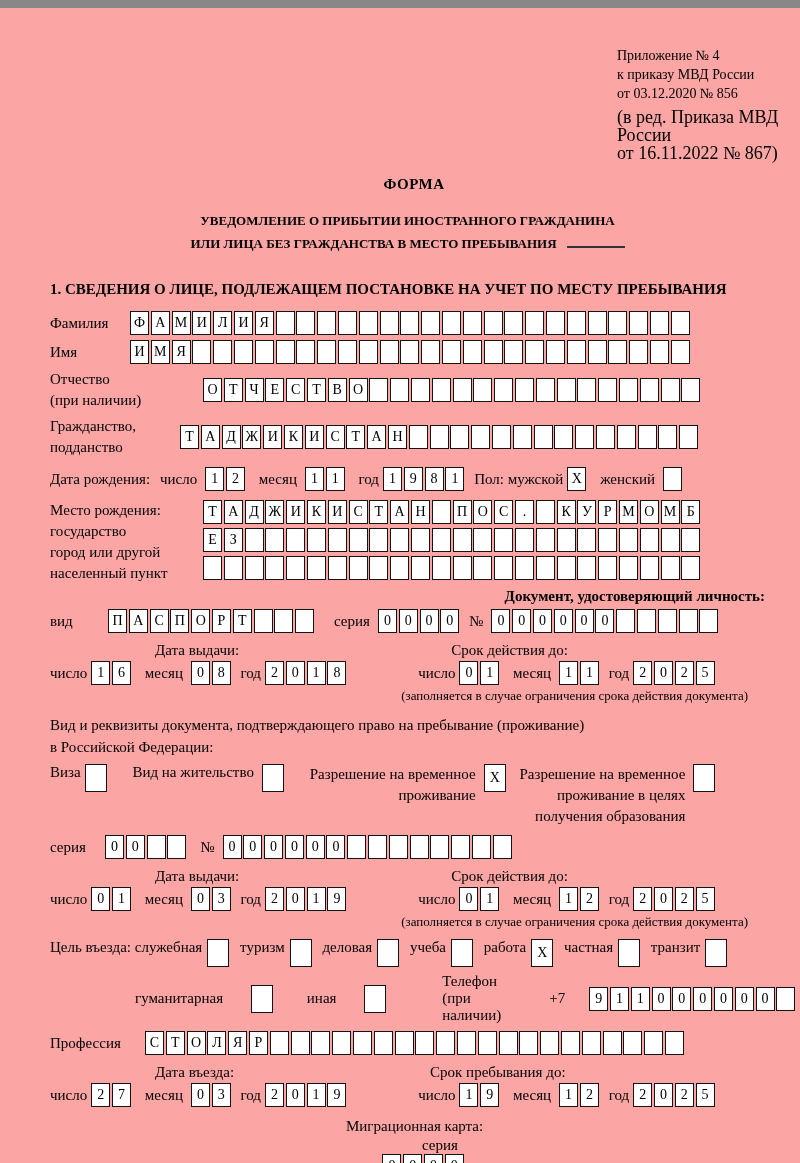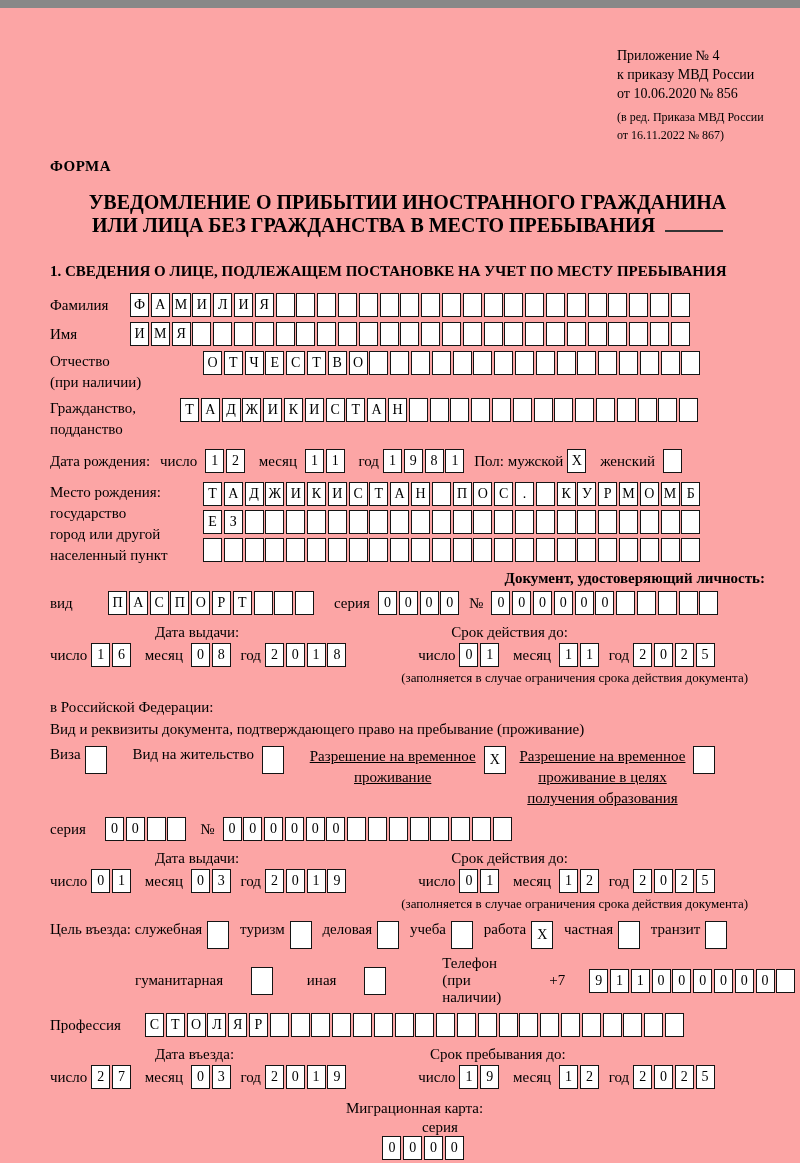--- a/index.html
+++ b/index.html
@@ -3,63 +3,63 @@
 <meta charset="utf-8">
 <style>
   html,body{margin:0;padding:0;background:#888;}
   .page{
     width:800px;height:1163px;background:#fca5a5;color:#000;
     font-family:"Liberation Serif","DejaVu Serif",serif;font-size:15px;
     box-sizing:border-box;padding:38px 10px 0 50px;margin:8px auto;
     overflow:hidden;position:relative;
   }
   .hdr-block{margin-left:567px;line-height:19px;font-size:14px;}
-  .hdr-edition{margin-left:567px;margin-top:5px;line-height:18px;font-size:12px;}
-  .form-label{text-align:left;padding-right:12px;margin-top:14px;font-weight:bold;font-size:15px;letter-spacing:.5px;}
-  .title{ text-align:center;font-weight:bold;font-size:20px;line-height:23px;margin-top:16px;margin-right:25px;}
+  .hdr-edition{margin-left:567px;margin-top:5px;line-height:18px;font-size:18px;}
+  .form-label{text-align:center;padding-right:12px;margin-top:14px;font-weight:bold;font-size:15px;letter-spacing:.5px;}
+  .title{ text-align:center;font-weight:bold;font-size:13px;line-height:23px;margin-top:16px;margin-right:25px;}
   .title .uline{display:inline-block;width:58px;border-bottom:2px solid #333;height:14px;margin-left:10px;}
   .sect{font-weight:bold;font-size:15px;margin-top:26px;}
 
   .frow{display:flex;align-items:center;margin-top:5px;}
-  .band{display:flex;align-items:flex-start;margin-top:5px;}
+  .band{display:flex;align-items:center;margin-top:5px;}
   .flabel{flex:none;line-height:21px;}
   .w80{width:80px;} .w130{width:130px;} .w153{width:153px;} .w58{width:58px;} .w95{width:95px;}
   .cells{display:flex;flex:none;}
   .cell{
     width:19px;height:24px;border:1.6px solid #141414;margin-right:1.8px;
     display:flex;align-items:center;justify-content:center;
     font-size:14px;flex:none;background:#fff;box-sizing:border-box;
   }
   .cb .cell{width:22px;height:28px;}
   .cellcol .cells{margin-bottom:4px;}
   .dlabel{flex:none;}
   .ml4{margin-left:4px;} .ml8{margin-left:8px;} .ml12{margin-left:12px;} .ml24{margin-left:24px;} .ml40{margin-left:40px;}
   .dualhead{display:flex;margin-top:9px;}
   .dualhead .h1{margin-left:105px;text-align:right;}
   .dualhead .h2{margin-left:212px;}
   .gap70{width:70px;flex:none;}
   .note-right{font-size:13px;text-align:right;padding-right:42px;margin-top:3px;}
   .para{margin-top:10px;line-height:22px;}
   .checkrow{display:flex;align-items:flex-start;margin-top:6px;}
-  .ctr{text-align:center;line-height:21px;text-decoration:underline;}
+  .ctr{text-align:right;line-height:21px;}
   .checkrow .cells{margin-left:8px;margin-top:0;}
   .purpose-row{display:flex;align-items:flex-start;margin-top:9px;}
   .purpose-row > span{margin-right:5px;}
   .purpose-row .cells{margin-right:9px;}
   .hum-row{display:flex;align-items:center;margin-top:6px;margin-left:85px;gap:20px;}
 </style>
 </head>
 <body>
 
 <div class="page">
 
   <div class="hdr-block">
     <div>Приложение № 4</div>
     <div>к приказу МВД России</div>
-    <div>от 10.06.2020 № 856</div>
+    <div>от 03.12.2020 № 856</div>
   </div>
   <div class="hdr-edition">
     <div>(в ред. Приказа МВД России</div>
     <div>от 16.11.2022 № 867)</div>
   </div>
   <div class="form-label">ФОРМА</div>
 
   <div class="title">
     <div>УВЕДОМЛЕНИЕ О ПРИБЫТИИ ИНОСТРАННОГО ГРАЖДАНИНА</div>
     <div><span>ИЛИ ЛИЦА БЕЗ ГРАЖДАНСТВА В МЕСТО ПРЕБЫВАНИЯ</span><span class="uline"></span></div>
@@ -394,22 +394,22 @@
     <span class="cells ml4">
         <span class="cell">2</span>
         <span class="cell">0</span>
         <span class="cell">2</span>
         <span class="cell">5</span>
       </span>
   </div>
   <div class="note-right">(заполняется в случае ограничения срока действия документа)</div>
 
   <div class="para">
+    <div>Вид и реквизиты документа, подтверждающего право на пребывание (проживание)</div>
     <div>в Российской Федерации:</div>
-    <div>Вид и реквизиты документа, подтверждающего право на пребывание (проживание)</div>
   </div>
 
   <div class="checkrow">
     <span>Виза</span>
     <span class="cells cb" style="margin-left:4px;">
         <span class="cell"></span>
       </span>
     <span class="ml24">Вид на жительство</span>
     <span class="cells cb">
         <span class="cell"></span>

